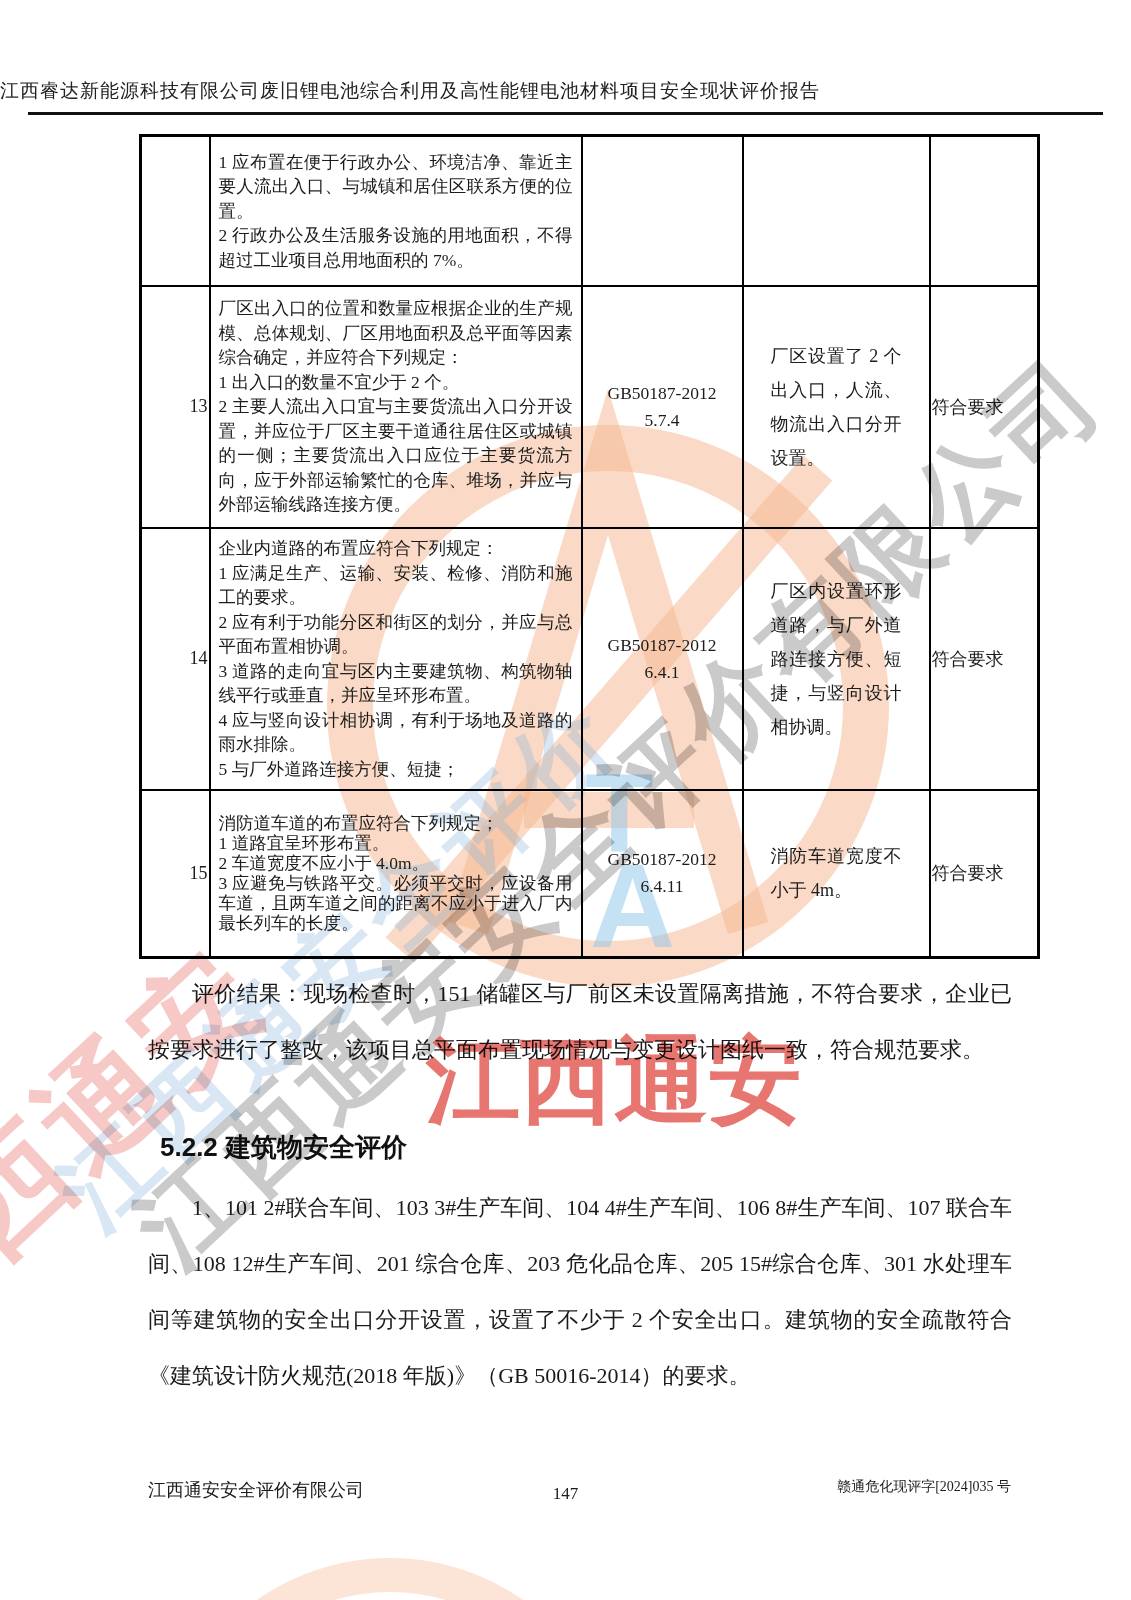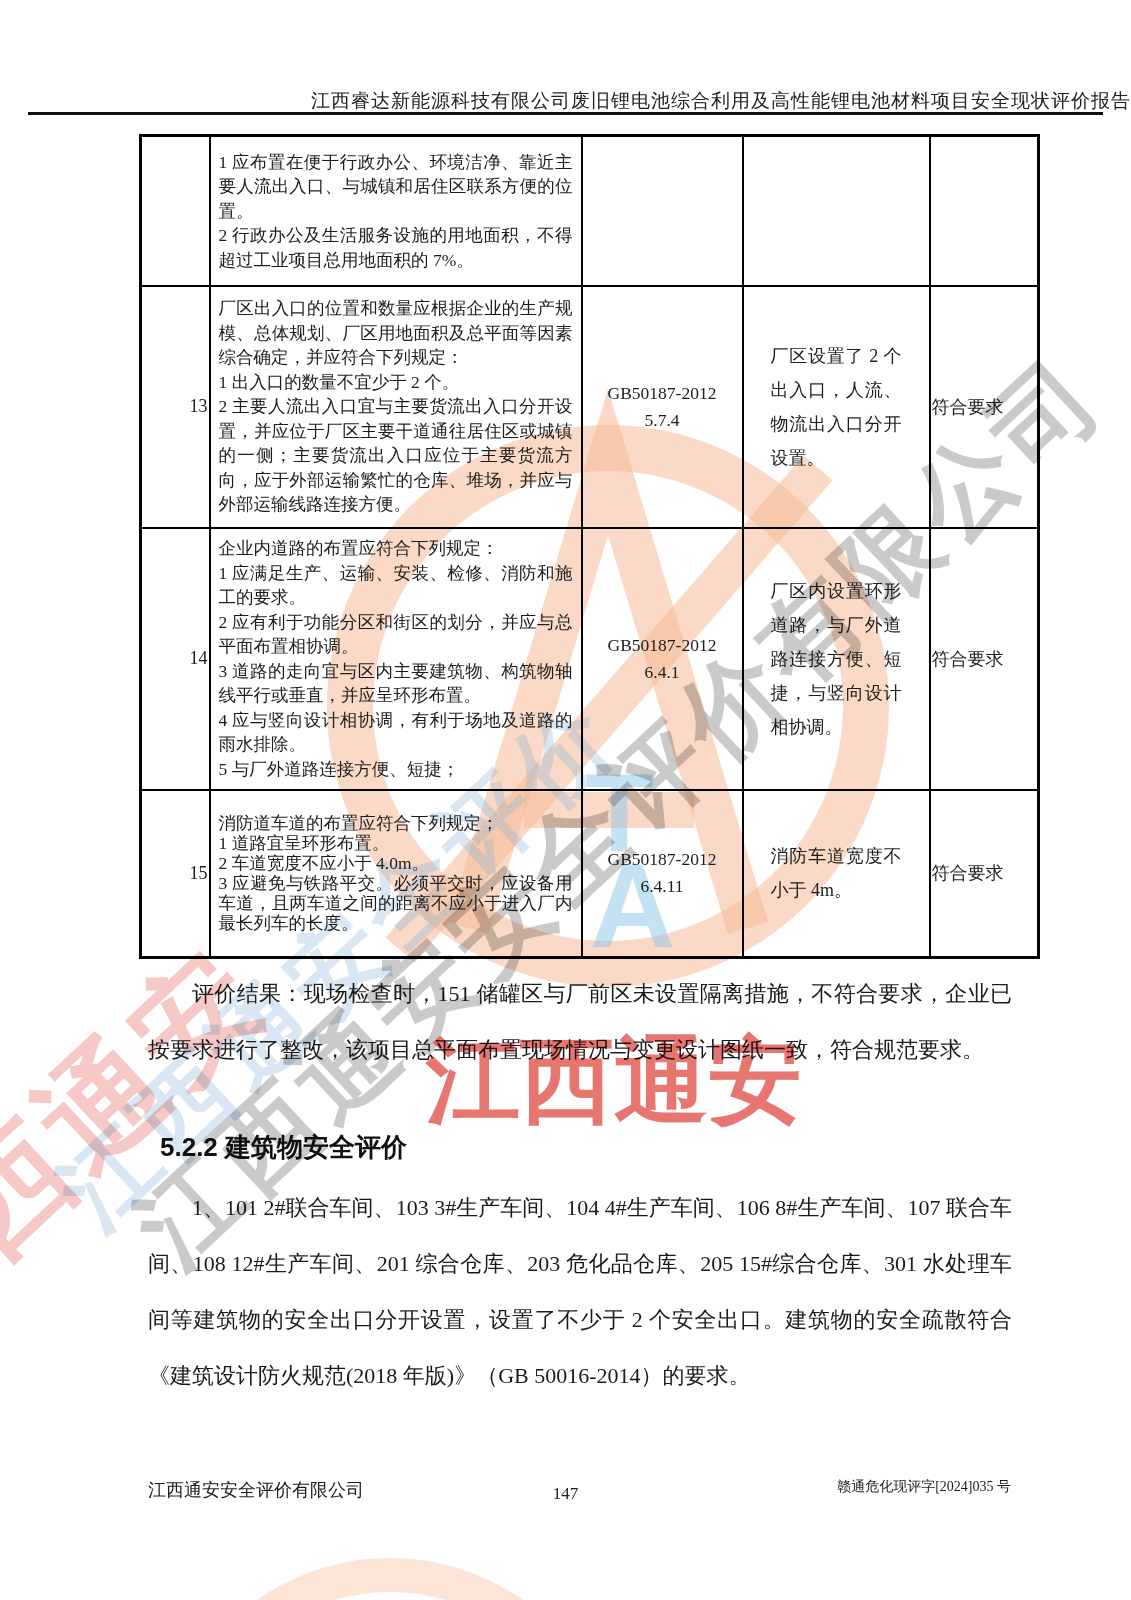--- a/index.html
+++ b/index.html
@@ -8,21 +8,21 @@
     margin:0 auto;overflow:hidden;
     font-family:"Liberation Serif", serif;color:#1c1c1c;
   }
   .layer{position:absolute;inset:0;}
   .under{z-index:0;}
   .content{z-index:1;}
   .over{z-index:2;pointer-events:none;mix-blend-mode:multiply;}
 
   
   .doc-header{
-    position:absolute;top:88px;left:0;right:0;text-align:right;
+    position:absolute;top:78px;left:0;right:0;text-align:left;
     font-size:19px;letter-spacing:1px;color:#222;
   }
   .header-rule{position:absolute;top:112px;left:28px;right:28px;height:3px;background:#101010;}
 
   
   table.comp{
     position:absolute;left:139px;top:134px;width:898px;
     border-collapse:collapse;table-layout:fixed;
     border:3px solid #000;
   }

